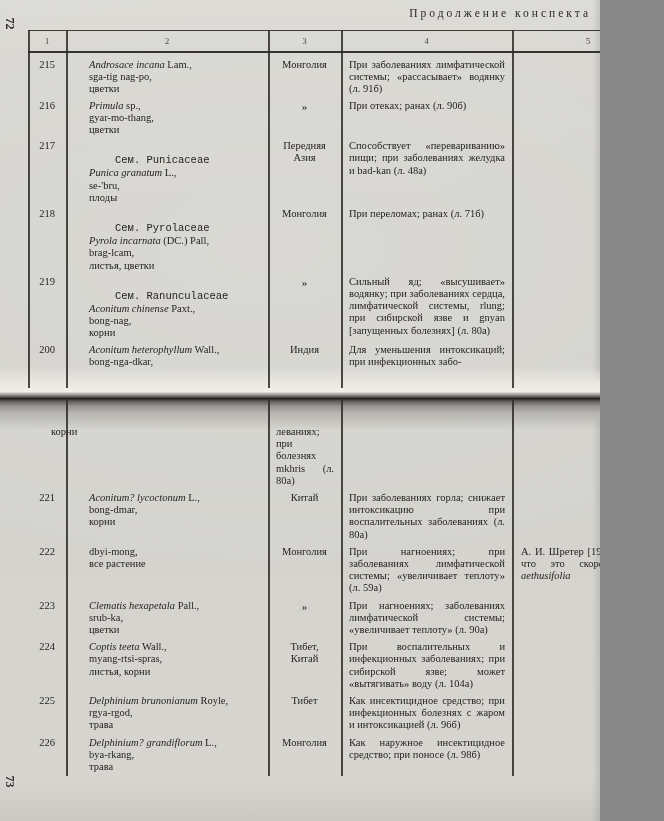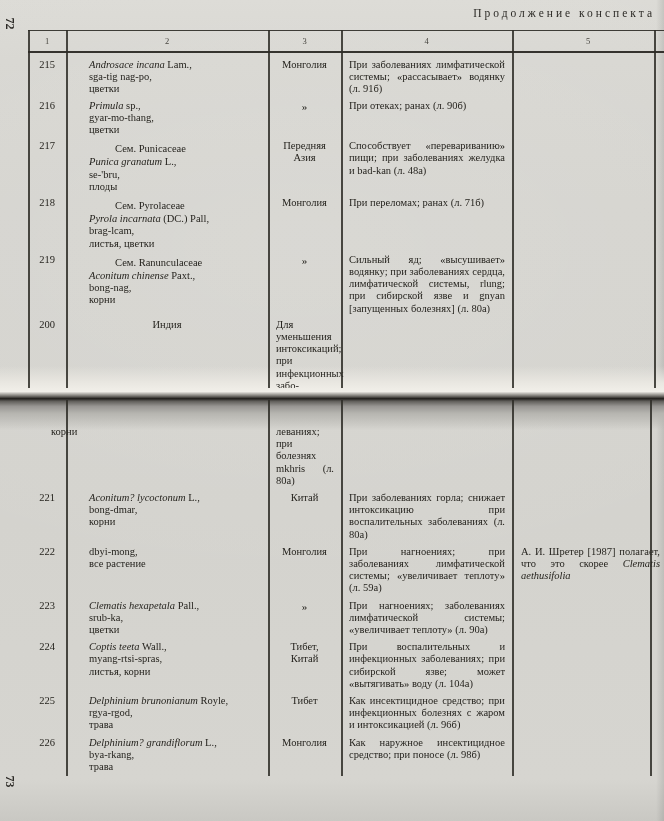--- a/index.html
+++ b/index.html
@@ -1,17 +1,17 @@
 <!DOCTYPE html>
 <html><head>
 <meta charset="utf-8">
 <style>
   html,body{margin:0;padding:0;background:#888;}
   .scan{
-    position:relative;width:664px;height:821px;overflow:hidden;
+    position:relative;width:600px;height:821px;overflow:hidden;
     font-family:"Liberation Serif","DejaVu Serif",serif;
     color:#26241f;
     background:
       radial-gradient(ellipse 900px 500px at 45% 30%, rgba(255,255,255,.10), rgba(0,0,0,0) 70%),
       linear-gradient(180deg,#dcdbd6 0px,#d8d7d2 60px,#d5d4cf 200px,#d4d3ce 520px,#d6d5d0 780px,#c9c8c3 821px);
   }
   .scan::after{ 
     content:"";position:absolute;top:0;right:0;width:8px;height:100%;
     background:linear-gradient(90deg,rgba(0,0,0,0),rgba(0,0,0,.10));pointer-events:none;
   }
@@ -43,21 +43,21 @@
     height:20px;align-items:center;
   }
   .th{text-align:center;font-size:8.5px;color:#47453f;}
 
   .rows{padding-top:6px;}
   .row{display:grid;grid-template-columns:38px 202px 73px 171px auto;margin-bottom:5px;}
   #top-frag .row{margin-bottom:4px;}
   .c{font-size:10.5px;line-height:12.2px;}
   .num{text-align:center;}
   .name{padding-left:23px;padding-right:6px;}
-  .family{padding-left:26px;margin-top:3px;margin-bottom:1px;}
+  .family{padding-left:26px;margin-top:14px;margin-bottom:1px;font-family:Liberation Mono, monospace;}
   .lat{font-style:italic;}
   .region{text-align:center;padding:0 2px;}
   .region .ditto{font-size:11px;}
   .use{padding:0 7px 0 8px;text-align:justify;}
   .note{padding:0 4px 0 9px;text-align:justify;}
   .note .note-lat{font-style:italic;}
 
   .page-break{
     position:absolute;left:0;top:366px;width:664px;height:64px;z-index:1;pointer-events:none;
     background:linear-gradient(180deg,
@@ -150,20 +150,26 @@
       <div class="latin-line"><span class="pfx"></span><span class="lat">Aconitum chinense</span><span class="sfx"> Paxt.,</span></div>
       <div class="tibetan">bong-nag,</div>
       <div class="part">корни</div>
     </div>
     <div class="c region"><span class="ditto">»</span></div>
     <div class="c use">Сильный яд; «высушивает» водянку; при заболеваниях сердца, лимфатической системы, rlung; при сибирской язве и gnyan [запущенных болезнях] (л. 80а)</div>
     <div class="c note"></div>
   </div>
         <div class="row">
     <div class="c num">200</div>
+    <div class="c name">
+
+      <div class="latin-line"><span class="pfx"></span><span class="lat">Aconitum heterophyllum</span><span class="sfx"> Wall.,</span></div>
+      <div class="tibetan">bong-nga-dkar,</div>
+
+    </div>
     <div class="c region"><span>Индия</span></div>
     <div class="c use">Для уменьшения интоксикаций; при инфекционных забо-</div>
     <div class="c note"></div>
   </div>
       </div>
   </div>
 
   <div class="page-break"></div>
 
   <div class="frag" id="bottom-frag">

